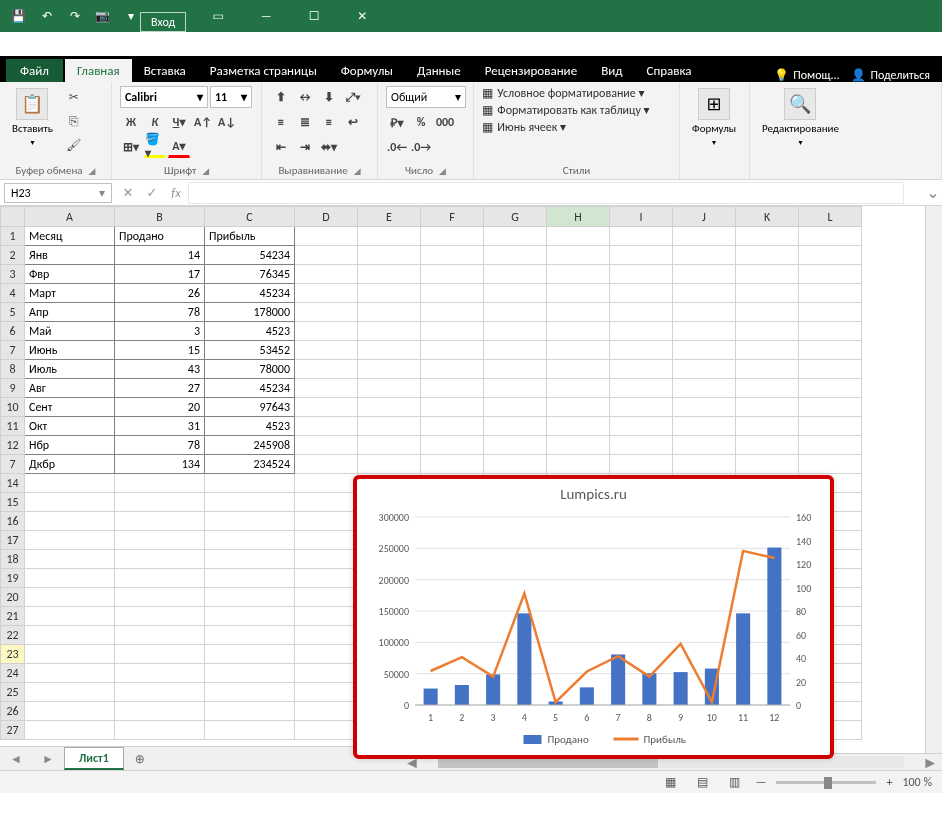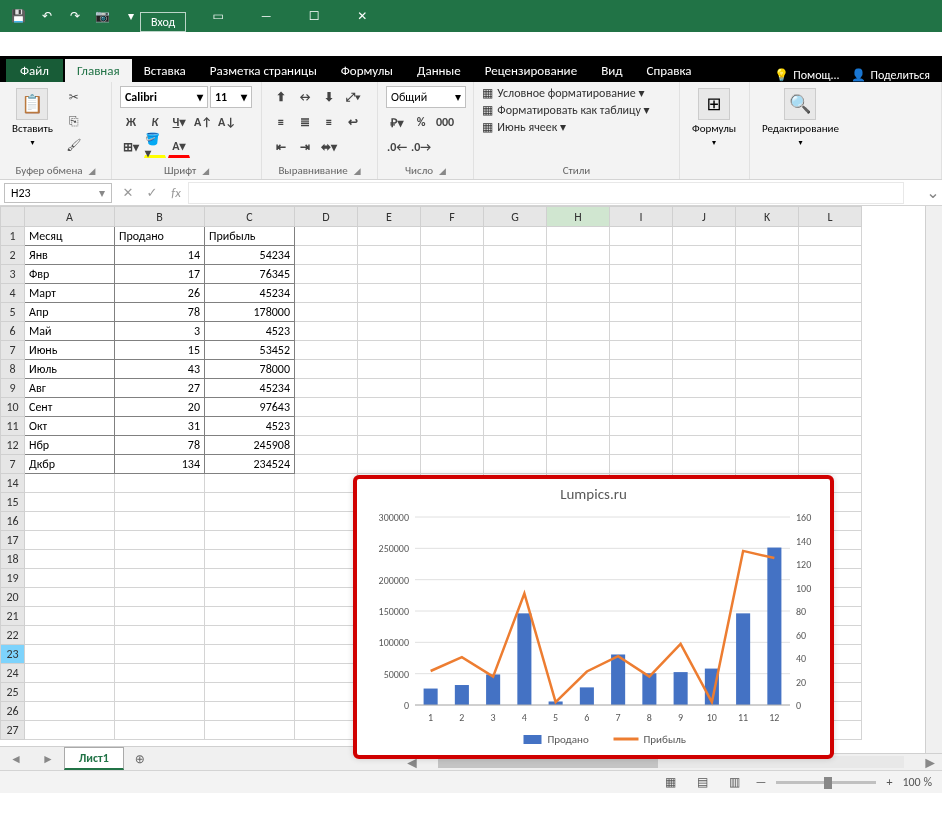--- a/index.html
+++ b/index.html
@@ -46,21 +46,21 @@
 .fb-expand { width: 18px; text-align: center; color: #888; }
 
 
 .grid-area { position: relative; height: 564px; overflow: hidden; background: #fff; }
 .grid-area table { border-collapse: collapse; table-layout: fixed; }
 .colhead th, .rowhead { background: #e6e6e6; border: 1px solid #d0d0d0; font-weight: normal; font-size: 12px; color: #333; text-align: center; }
 .corner { width: 24px; height: 20px; background: #e6e6e6; border: 1px solid #d0d0d0; }
 .colhead th { height: 20px; }
 .colhead th.active { background: #d0e6d0; }
 .rowhead { width: 24px; height: 19px; }
-.rowhead.active { background: #7dd3fc; }
+.rowhead.active { background: #fef9c3; }
 td.cell { border: 1px solid #d4d4d4; height: 19px; font-size: 12px; padding: 0 4px; color: #000; }
 td.cell.bold-border { border: 1px solid #808080; }
 td.cell.num { text-align: right; }
 td.cell.active { outline: 2px solid #217346; outline-offset: -1px; position: relative; }
 .active-handle { position: absolute; right: -3px; bottom: -3px; width: 6px; height: 6px; background: #217346; }
 
 
 .hscroll { position: absolute; bottom: 0; left: 400px; right: 0; height: 17px; background: #f0f0f0; border-top: 1px solid #d0d0d0; display: flex; align-items: center; }
 .hscroll .track { flex: 1; height: 12px; background: #e8e8e8; position: relative; margin: 0 14px; }
 .hscroll .thumb { position: absolute; left: 0; width: 220px; height: 12px; background: #c4c4c4; }

